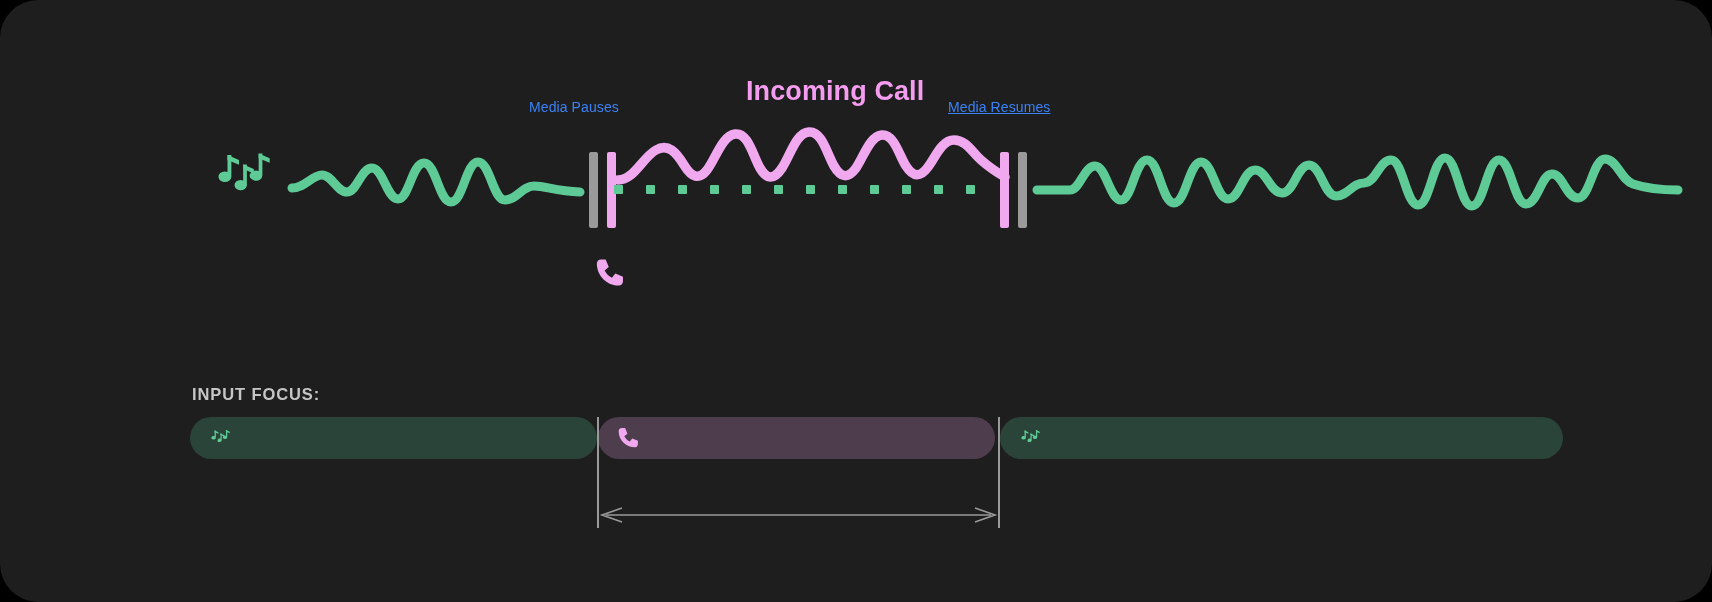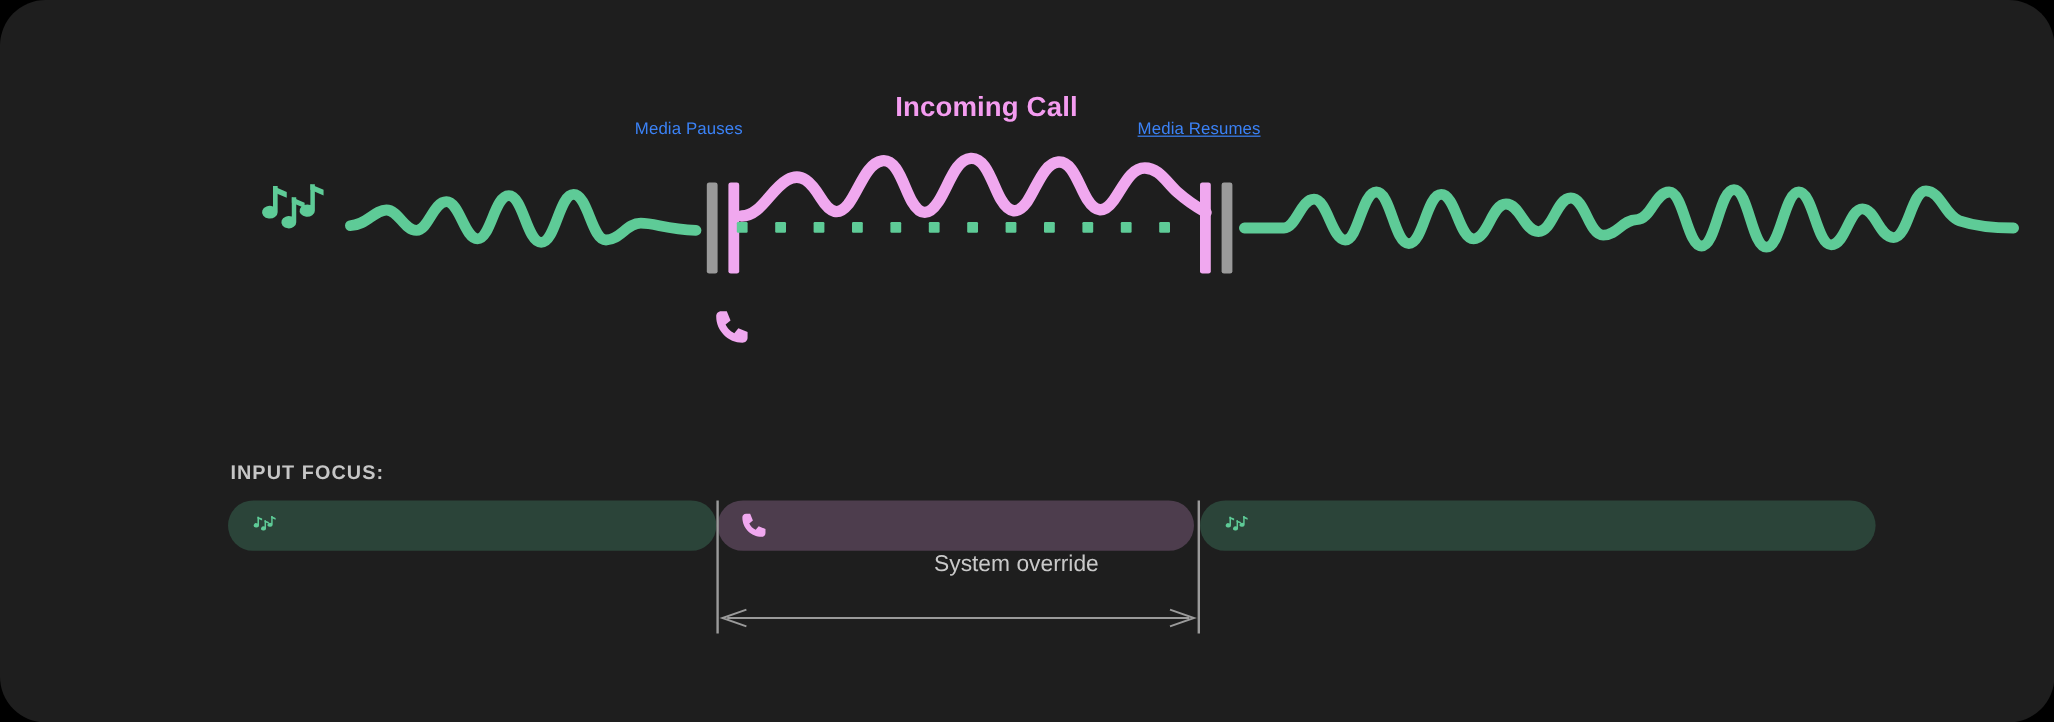--- a/index.html
+++ b/index.html
@@ -50,21 +50,21 @@
     top: 99px;
   }
   #label-media-resumes {
     left: 948px;
     top: 99px;
     text-decoration: underline;
   }
   #label-incoming-call {
     left: 746px;
     top: 76px;
-    font-size: 23px;
+    font-size: 27px;
     font-weight: bold;
     color: #f49cf0;
   }
 
   
   #focus-section {
     position: absolute;
     left: 0;
     top: 340px;
     width: 1680px;
@@ -275,16 +275,15 @@
     </div>
 
     <svg id="override-svg" width="1712" height="262" viewBox="0 0 1712 262">
       <line x1="598" y1="77" x2="598" y2="188" stroke="#9a9a9a" stroke-width="2"></line>
       <line x1="999" y1="77" x2="999" y2="188" stroke="#9a9a9a" stroke-width="2"></line>
       <line x1="606" y1="175" x2="991" y2="175" stroke="#9a9a9a" stroke-width="1.6"></line>
       <polyline points="622,168 602,175 622,182" fill="none" stroke="#9a9a9a" stroke-width="1.6"></polyline>
       <polyline points="975,168 995,175 975,182" fill="none" stroke="#9a9a9a" stroke-width="1.6"></polyline>
     </svg>
 
-    <div id="override-label">System override</div>
   </div>
 
 </div>
 
 </body></html>

